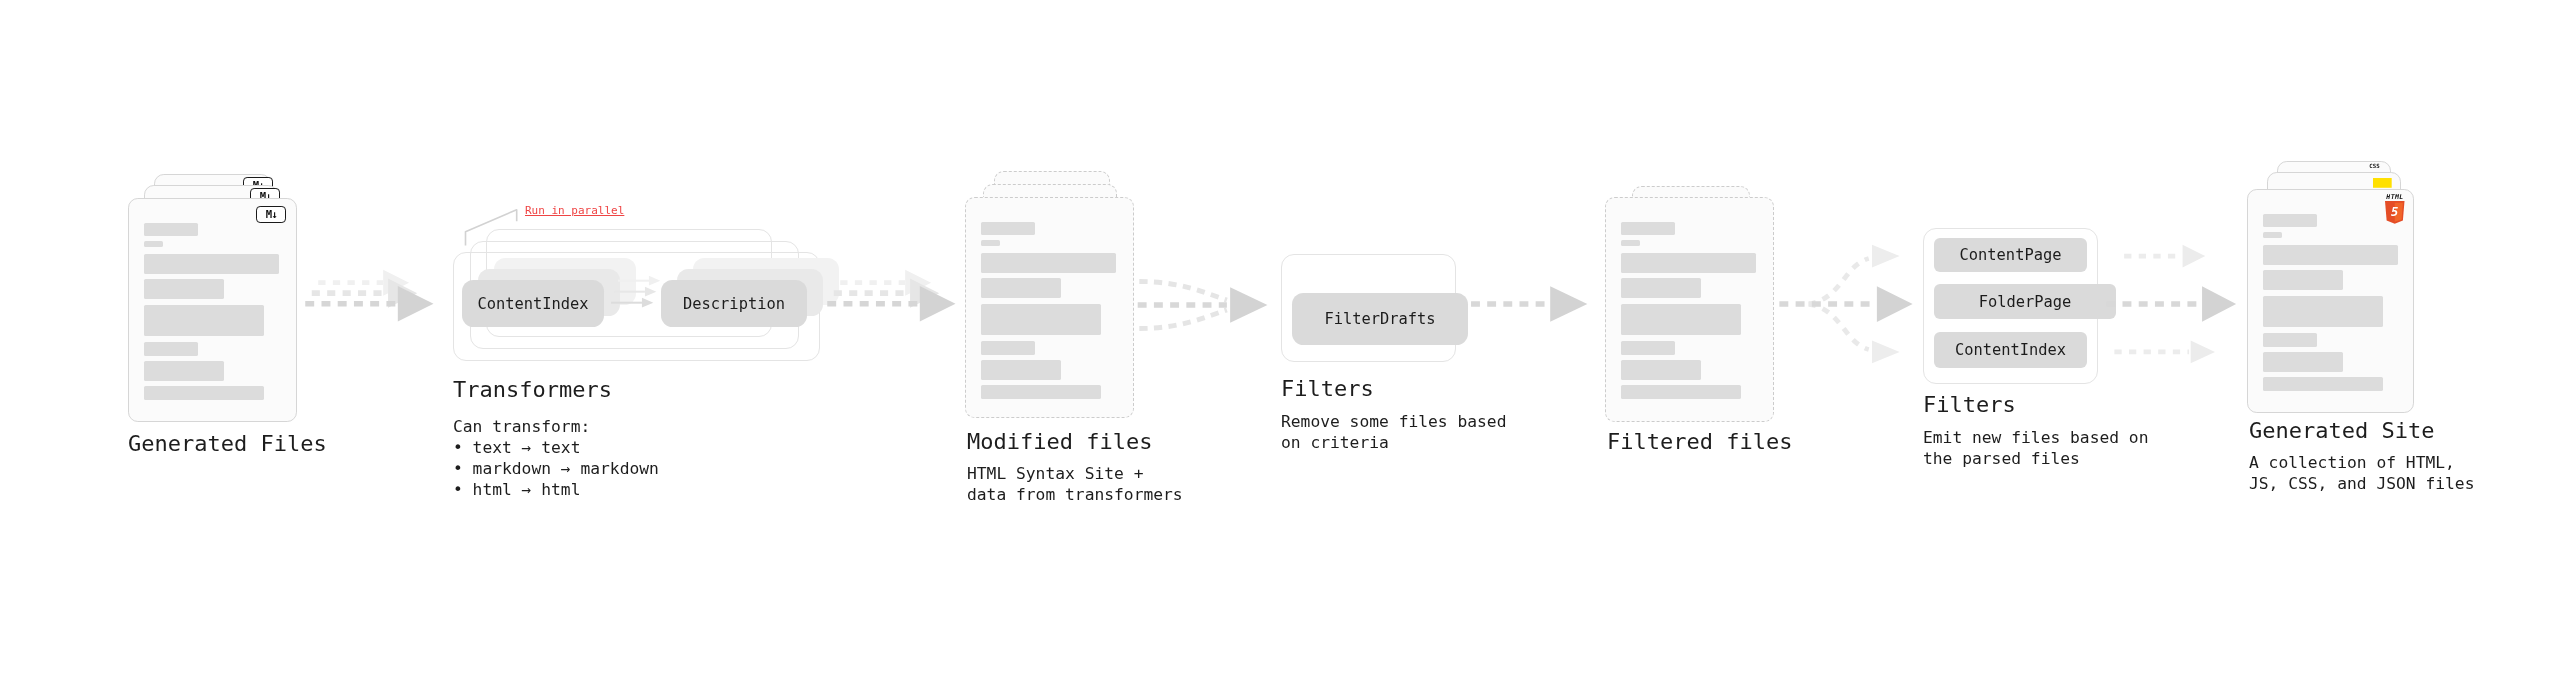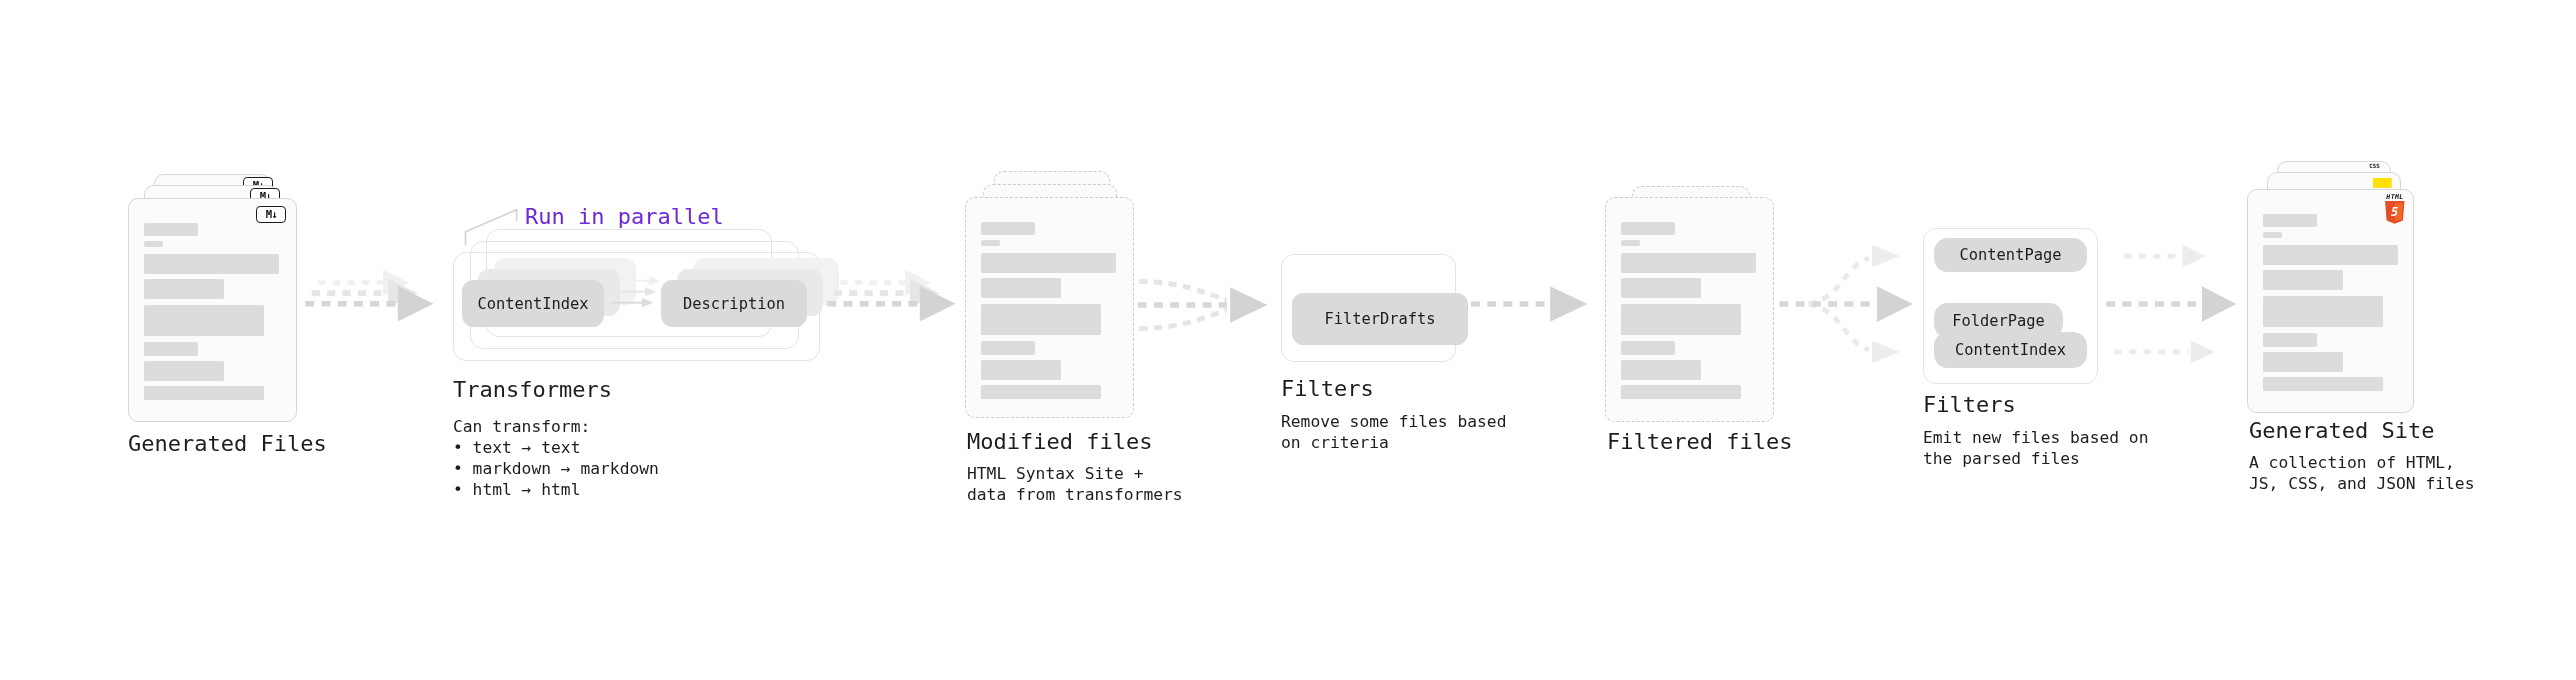--- a/index.html
+++ b/index.html
@@ -22,25 +22,25 @@
   }
   
   .frame{position:absolute;border:1.6px solid #e4e4e4;border-radius:13px;background:transparent;}
   
   .pill{
     position:absolute;background:#dadada;border-radius:11.4px;display:flex;align-items:center;
     justify-content:center;font-size:15.4px;color:#1c1c1c;white-space:nowrap;
   }
   .pill.ghost1{background:#e9e9e9;}
   .pill.ghost2{background:#f2f2f2;}
-  .pill.small{border-radius:14px;}
+  .pill.small{border-radius:6px;}
   
   .stage-title{position:absolute;font-size:22px;font-weight:500;color:#1d1d1d;white-space:nowrap;}
   .stage-desc{position:absolute;font-size:16.3px;line-height:21px;color:#1d1d1d;white-space:pre-line;}
-  .callout-text{position:absolute;font-size:22px;color:#6d28d9;white-space:nowrap;}
+  .callout-text{position:absolute;font-size:11px;color:#ef4444;white-space:nowrap;text-decoration:underline;}
   
   .css-badge{position:absolute;right:6.5px;top:2.4px;width:18px;text-align:center;}
   .css-badge .css-txt{font-size:5.7px;font-weight:bold;color:#111;line-height:5.7px;display:block;}
   .js-badge{position:absolute;right:8.1px;top:4.9px;line-height:0;}
   .html5-badge{position:absolute;right:6.5px;top:4.1px;width:23px;text-align:center;}
   .html5-badge .html-txt{font-size:6.5px;font-weight:bold;color:#111;line-height:7.3px;letter-spacing:0.4px;display:block;}
 </style>
 </head>
 <body>
 
@@ -191,21 +191,21 @@
       <line x1="4" y1="80" x2="120" y2="80" stroke="#d8d8d8" stroke-width="7" stroke-dasharray="11 9"></line>
       <polygon points="118,7 152,21 118,35" fill="#ededed"></polygon>
       <polygon points="124,58 168,80 124,102" fill="#d3d3d3"></polygon>
       <polygon points="118,125 152,139 118,153" fill="#ededed"></polygon>
     </g>
   </svg>
 
   <div>
     <div class="frame" style="left:1923px;top:228px;width:173px;height:154px;"></div>
     <div class="pill small" style="left:1934px;top:238px;width:153px;height:34px;">ContentPage</div>
-    <div class="pill small" style="left:1934px;top:284px;width:129px;height:35px;margin-top:19px;">FolderPage</div>
+    <div class="pill small" style="left:1934px;top:284px;width:182px;height:35px;">FolderPage</div>
     <div class="pill small" style="left:1934px;top:332px;width:153px;height:36px;">ContentIndex</div>
     <div class="stage-title" style="left:1923px;top:392px;">Filters</div>
     <div class="stage-desc" style="left:1923px;top:427px;">Emit new files based on
 the parsed files</div>
   </div>
 
   <svg class="abs" style="left:2103px;top:239px;" width="138" height="130" viewBox="0 0 170 160">
     <g>
       <line x1="26" y1="21" x2="96" y2="21" stroke="#ececec" stroke-width="6" stroke-dasharray="9 9"></line>
       <polygon points="98,7 126,21 98,35" fill="#ececec"></polygon>

